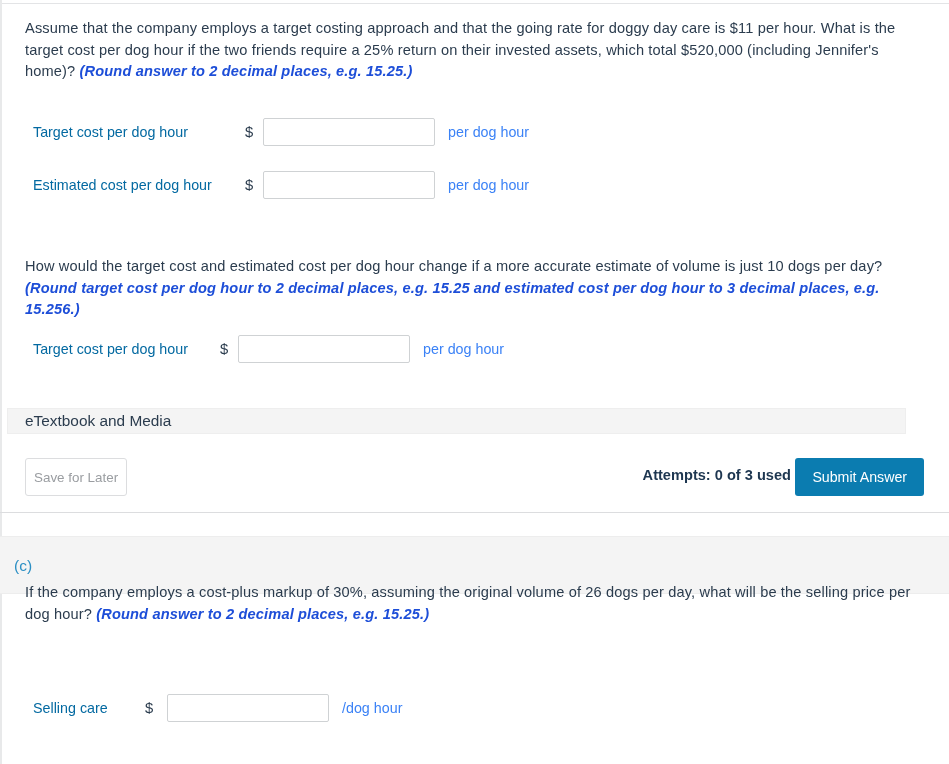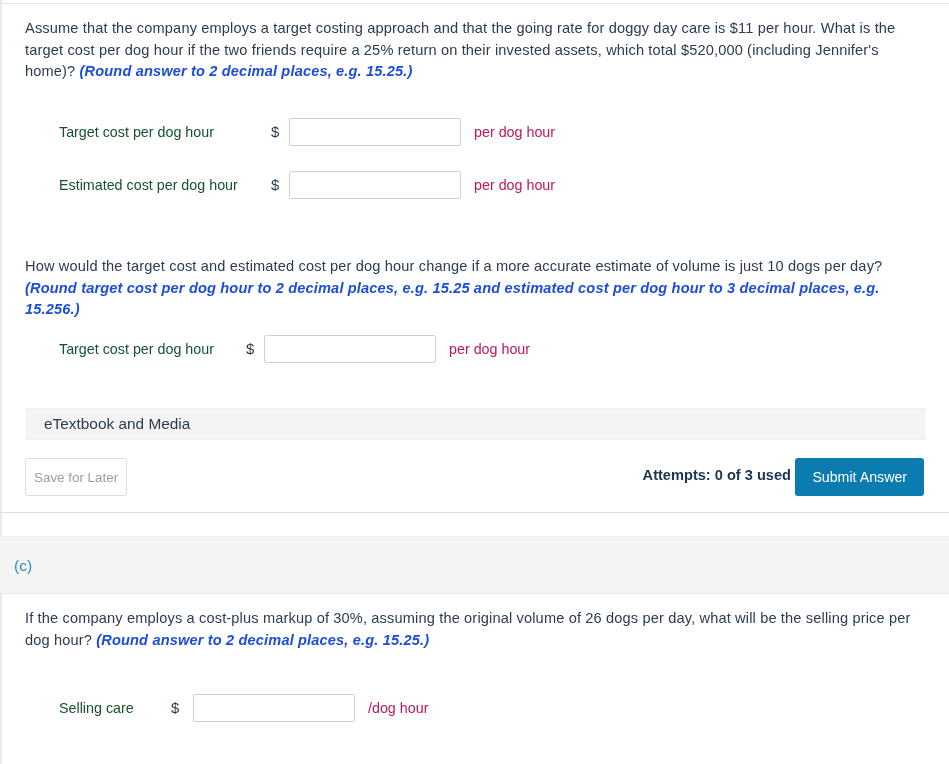--- a/index.html
+++ b/index.html
@@ -55,53 +55,52 @@
 
   
   .ans-row {
     position: absolute;
     display: flex;
     align-items: center;
     height: 30px;
   }
   .ans-label {
     font-size: 14.3px;
-    color: #14532d;
+    color: #0369a1;
     white-space: nowrap;
-    margin-left: 26px;
   }
   .dollar {
     font-size: 14.8px;
     color: #2b3c4e;
   }
   .ans-input {
     height: 28px;
     box-sizing: border-box;
     border: 1px solid #cfd2d4;
     border-radius: 2px;
     background: #ffffff;
     font-family: "Liberation Sans", sans-serif;
     font-size: 14px;
     color: #2b3c4e;
     padding: 0 6px;
     outline: none;
   }
   .ans-suffix {
     font-size: 14.3px;
-    color: #be185d;
+    color: #3b82f6;
     white-space: nowrap;
   }
 
   
   .etextbook-bar {
     position: absolute;
-    left: 26px;
+    left: 7px;
     top: 408px;
     width: 899px;
-    height: 32px;
+    height: 26px;
     background: #f4f4f4;
     border: 1px solid #eeeeee;
     box-sizing: border-box;
     display: flex;
     align-items: center;
   }
   .etextbook-label {
     margin-left: 17px;
     font-size: 15.4px;
     color: #2b3c4e;
@@ -233,21 +232,21 @@
     <button class="save-btn">Save for Later</button>
     <span class="attempts">Attempts: 0 of 3 used</span>
     <button class="submit-btn">Submit Answer</button>
   </div>
 
   <div class="part-divider"></div>
 
   <div class="part-band"></div>
   <div class="part-letter">(c)</div>
 
-  <div class="section" style="top:608px;left:25px;width:898px;">
+  <div class="section" style="top:582px;left:25px;width:898px;">
     <p class="qtext" style="margin:0;"><span>If the company employs a cost-plus markup of 30%, assuming the original volume of 26 dogs per day, what will be the selling price per dog hour? </span><span class="hint">(Round answer to 2 decimal places, e.g. 15.25.)</span></p>
   </div>
 
   <div class="ans-row" style="top:693px;left:33px;">
     <span class="ans-label" style="width:112px;display:inline-block;">Selling care</span>
     <span class="dollar" style="width:22px;display:inline-block;">$</span>
     <input class="ans-input" style="width: 162px;" type="text" value="">
     <span class="ans-suffix" style="margin-left:13px;">/dog hour</span>
   </div>
 

